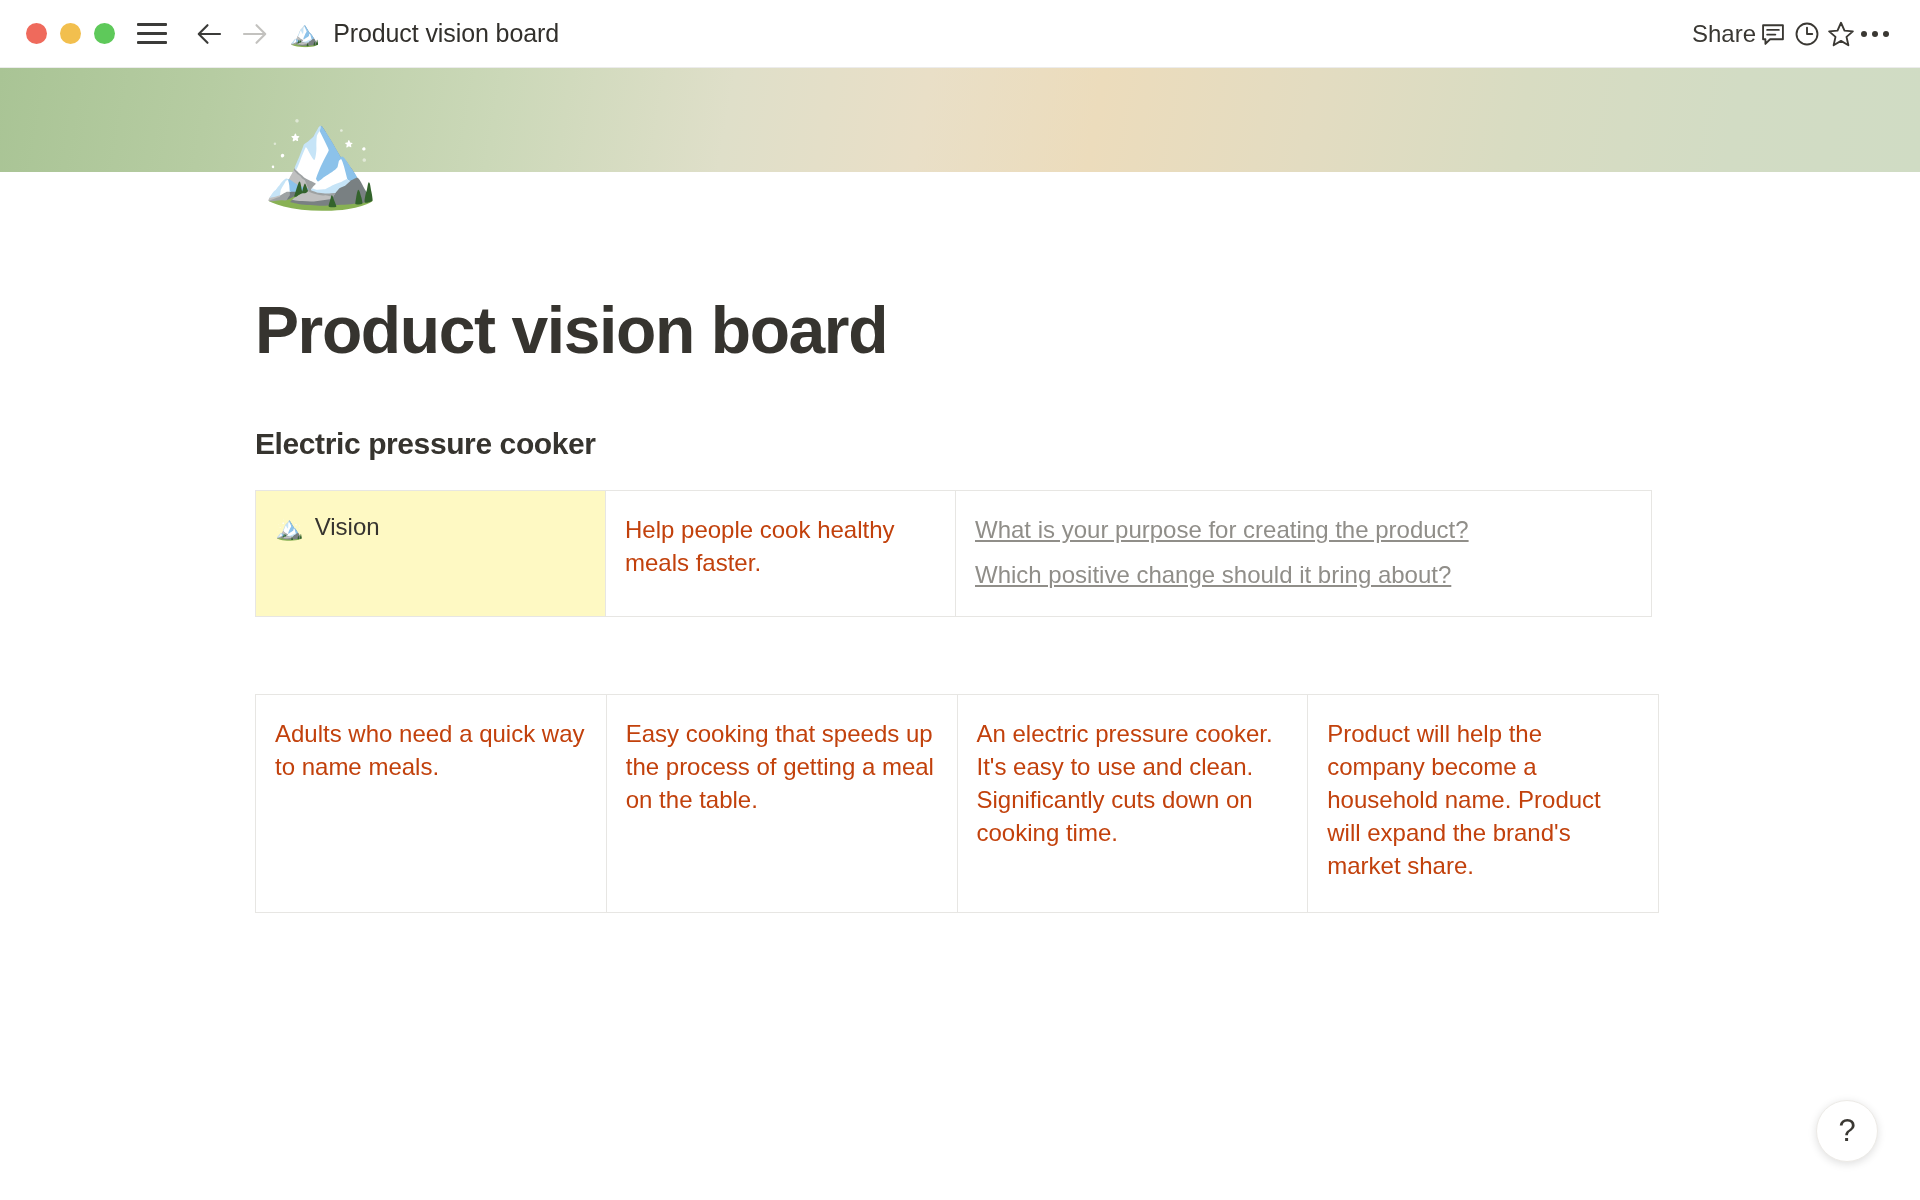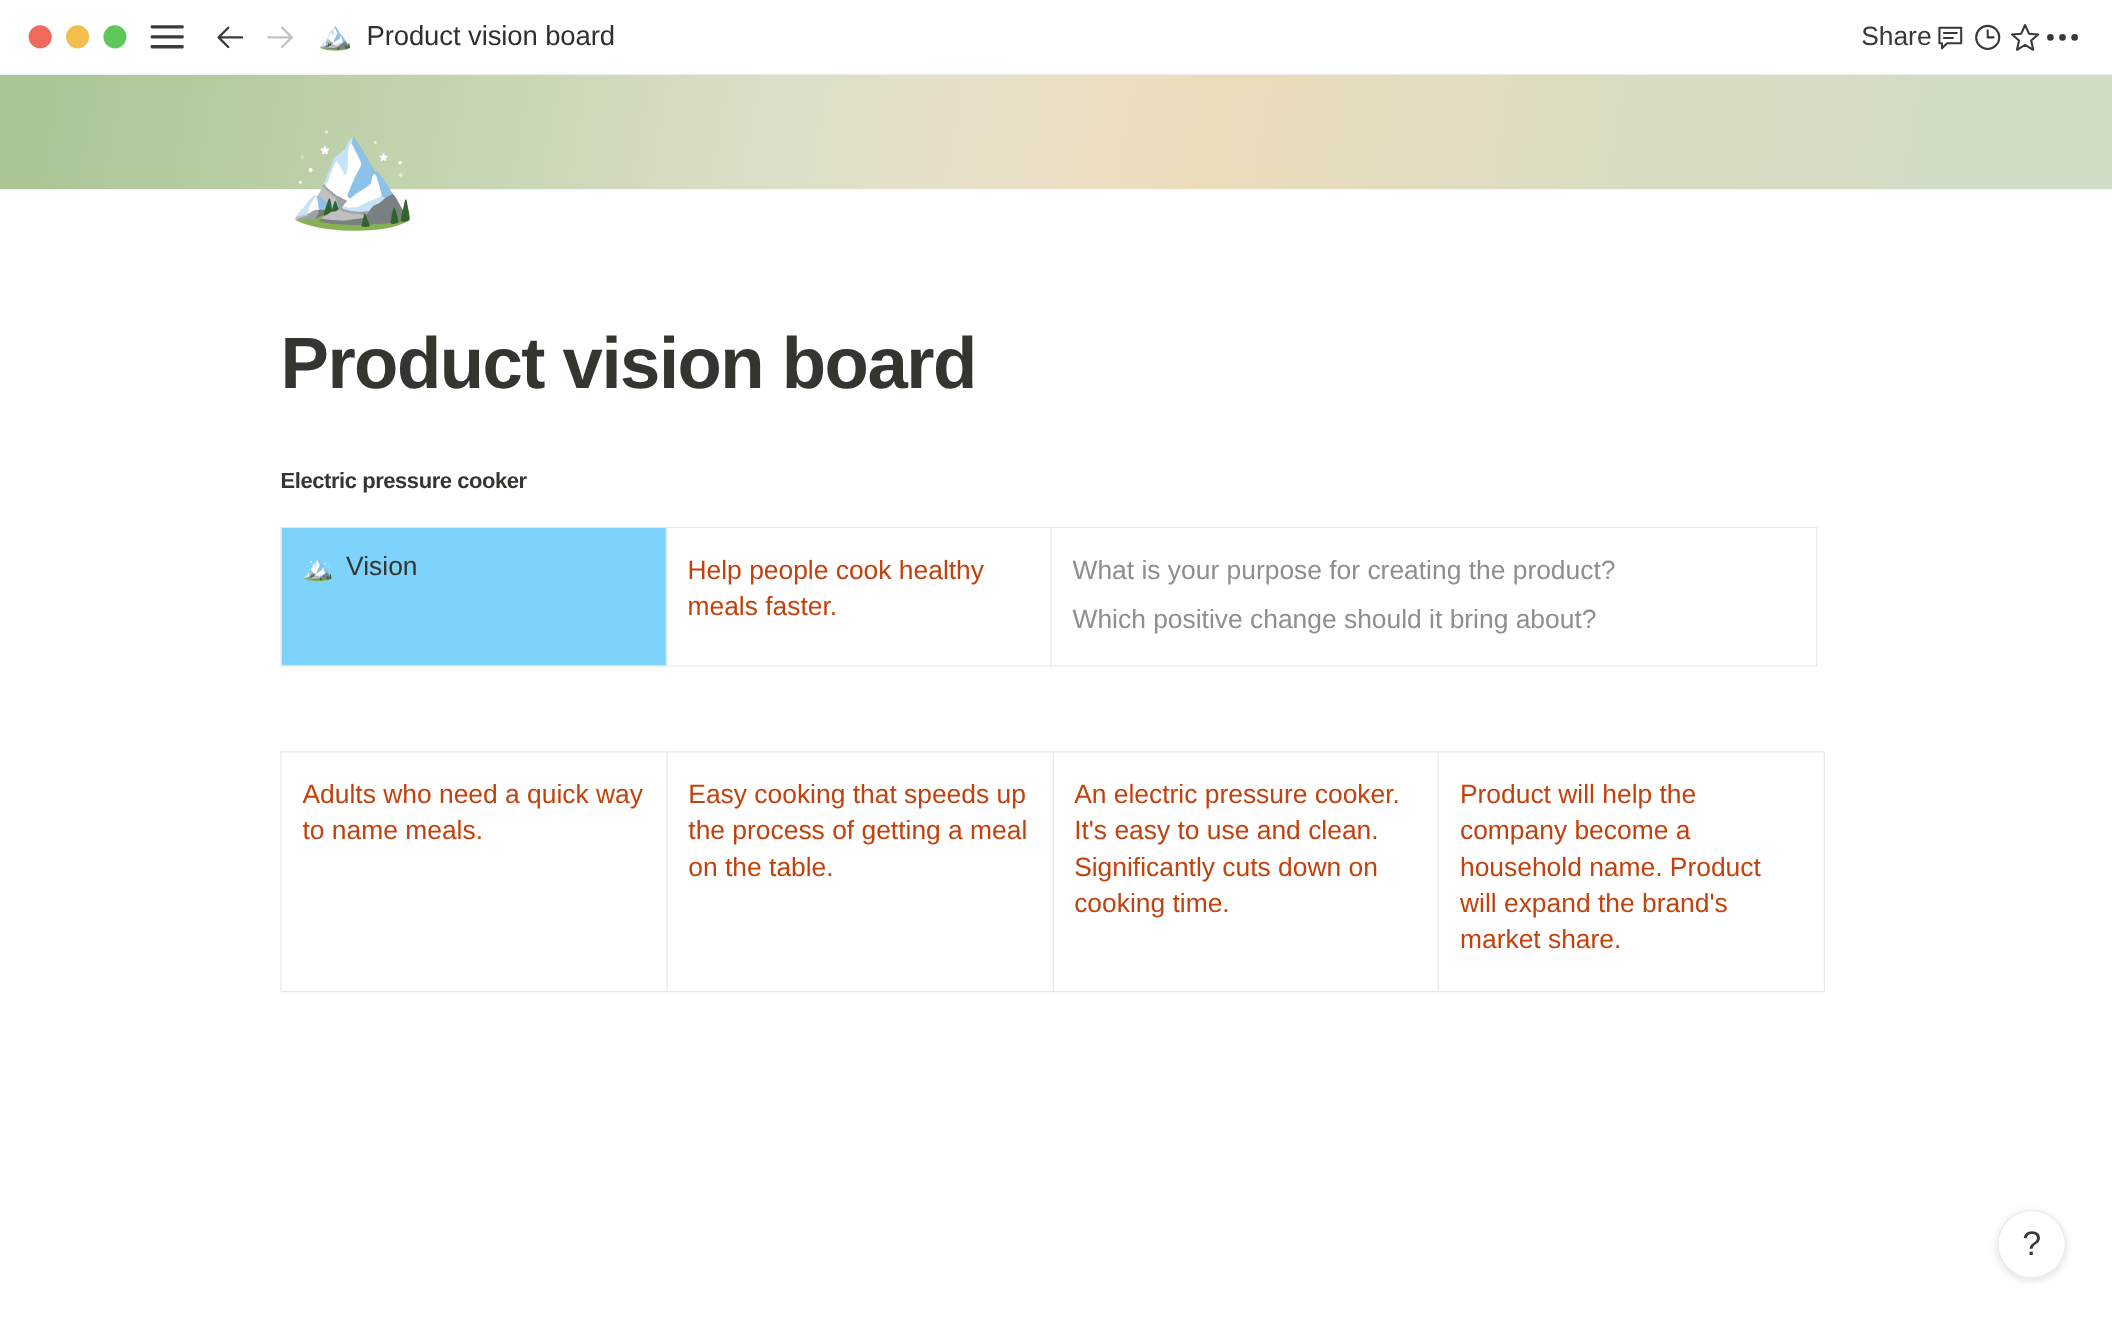--- a/index.html
+++ b/index.html
@@ -134,21 +134,21 @@
   .page-title {
     font-size: 66px;
     font-weight: bold;
     color: #36342f;
     letter-spacing: -1.4px;
     margin-top: 66px;
     line-height: 1.05;
   }
 
   .section-heading {
-    font-size: 20px;
+    font-size: 30px;
     font-weight: bold;
     color: #36342f;
     letter-spacing: -0.4px;
     margin-top: 62px;
   }
 
   
   .vb-table {
     border-collapse: collapse;
     table-layout: fixed;
@@ -162,21 +162,21 @@
     vertical-align: top;
     padding: 22px 19px 24px 19px;
     text-align: left;
     font-weight: normal;
   }
 
   .vision-table { width: 1396px; }
   .goals-table  { width: 1403px; }
 
   .cell-label {
-    background: #7dd3fc;
+    background: #fef9c3;
     font-size: 24px;
     font-weight: bold;
     color: #36342f;
     white-space: nowrap;
   }
   .cell-label .emj {
     font-size: 23px;
     margin-right: 11px;
     display: inline-block;
     vertical-align: -1px;
@@ -185,20 +185,21 @@
   .cell-text {
     font-size: 24px;
     color: #c2410c;
     line-height: 1.38;
   }
 
   .cell-hint {
     font-size: 24px;
     color: #908e89;
     line-height: 1.38;
+    text-decoration: underline;
   }
   .cell-hint p + p { margin-top: 12px; }
 
   .vision-table .c1 { width: 350px; }
   .vision-table .c2 { width: 350px; }
   .vision-table .c3 { width: 696px; }
 
   .goals-table .g1,
   .goals-table .g2,
   .goals-table .g3,

